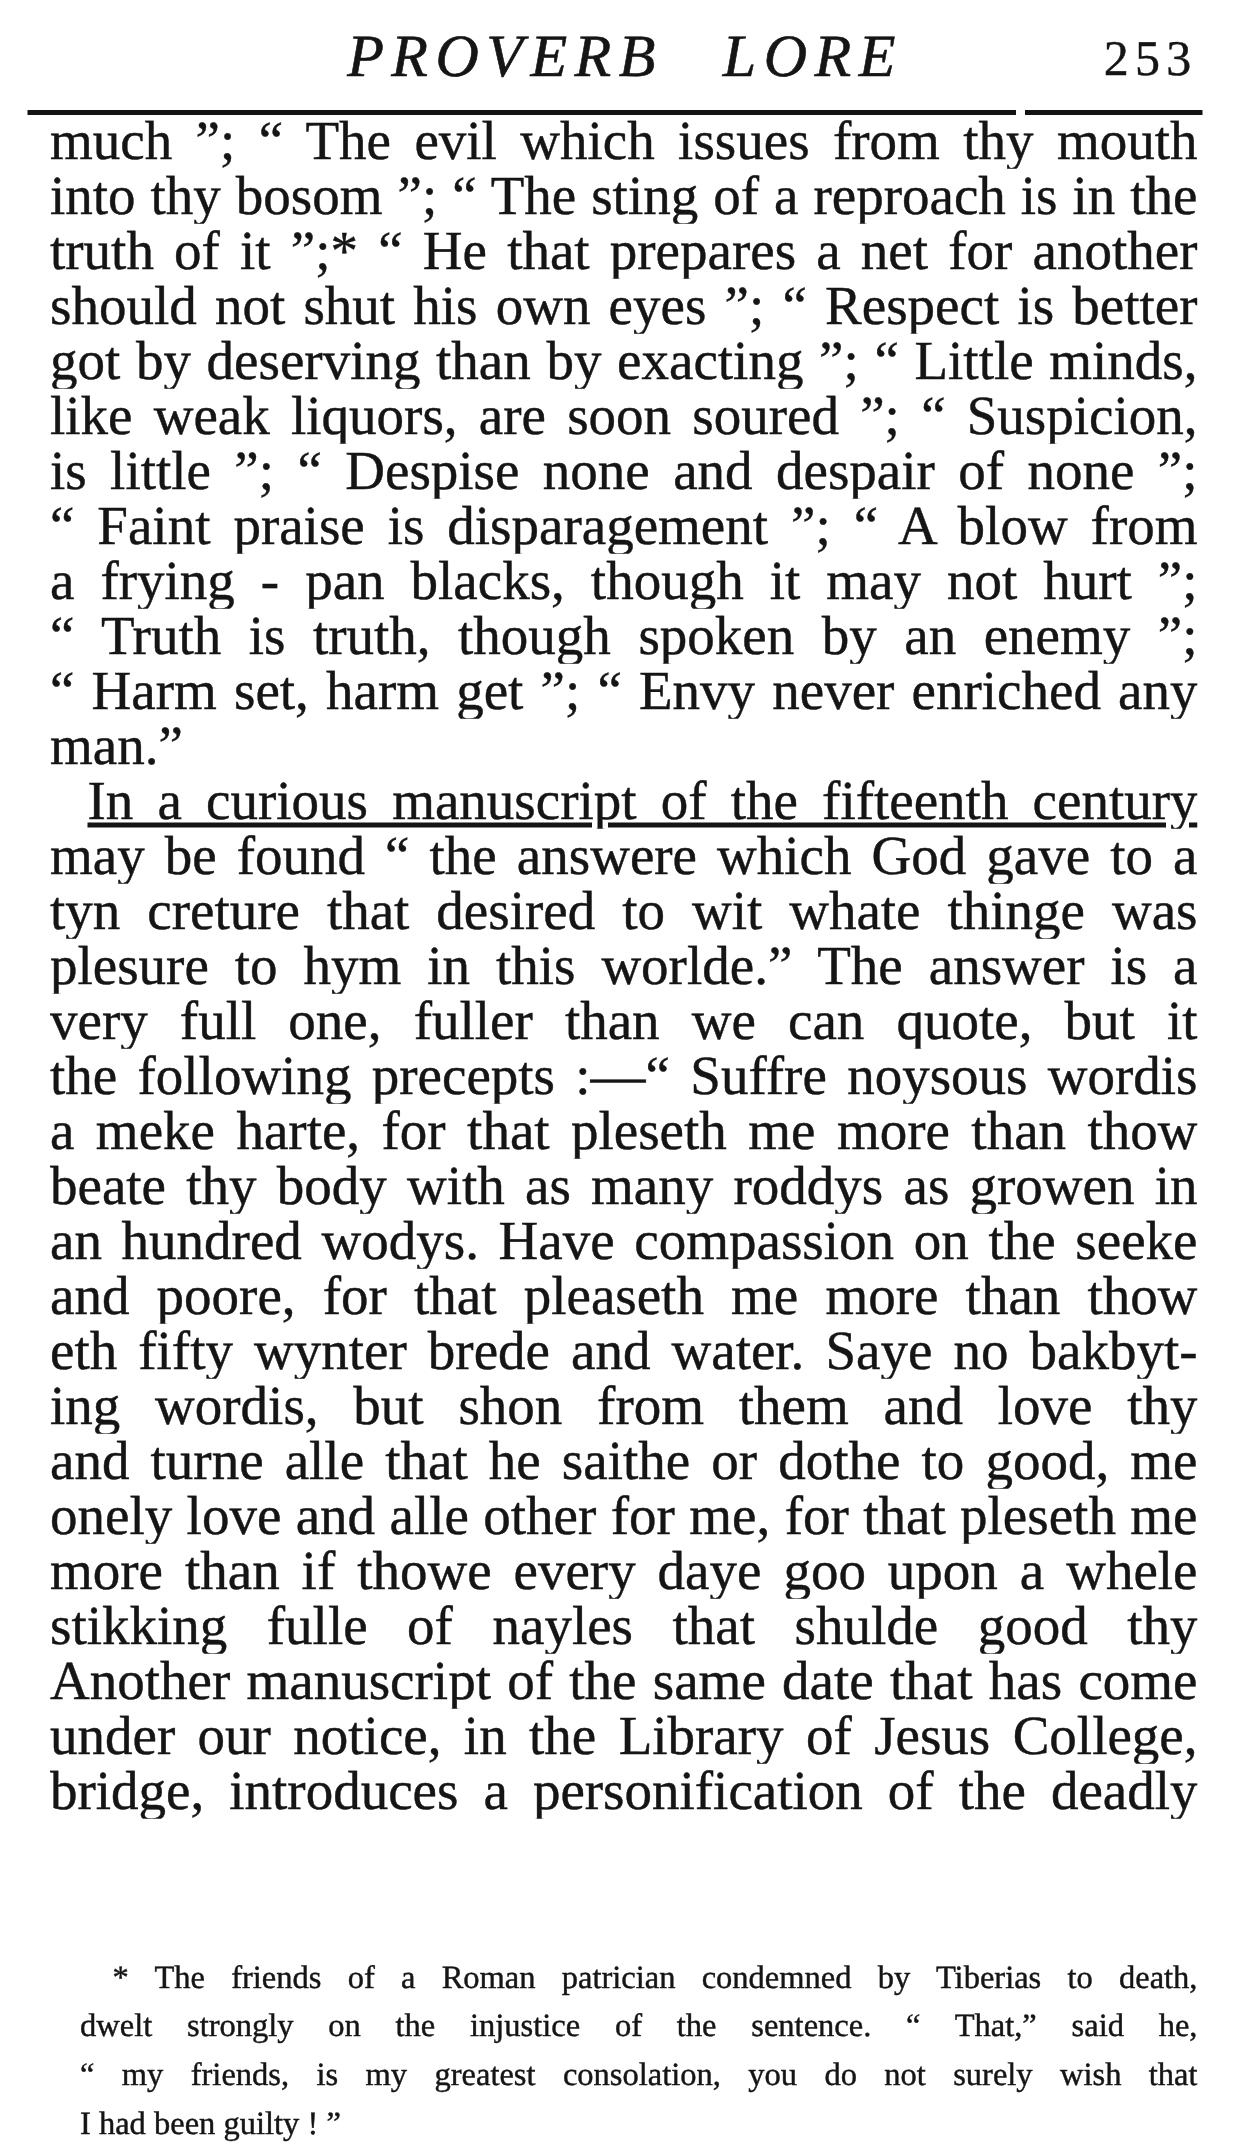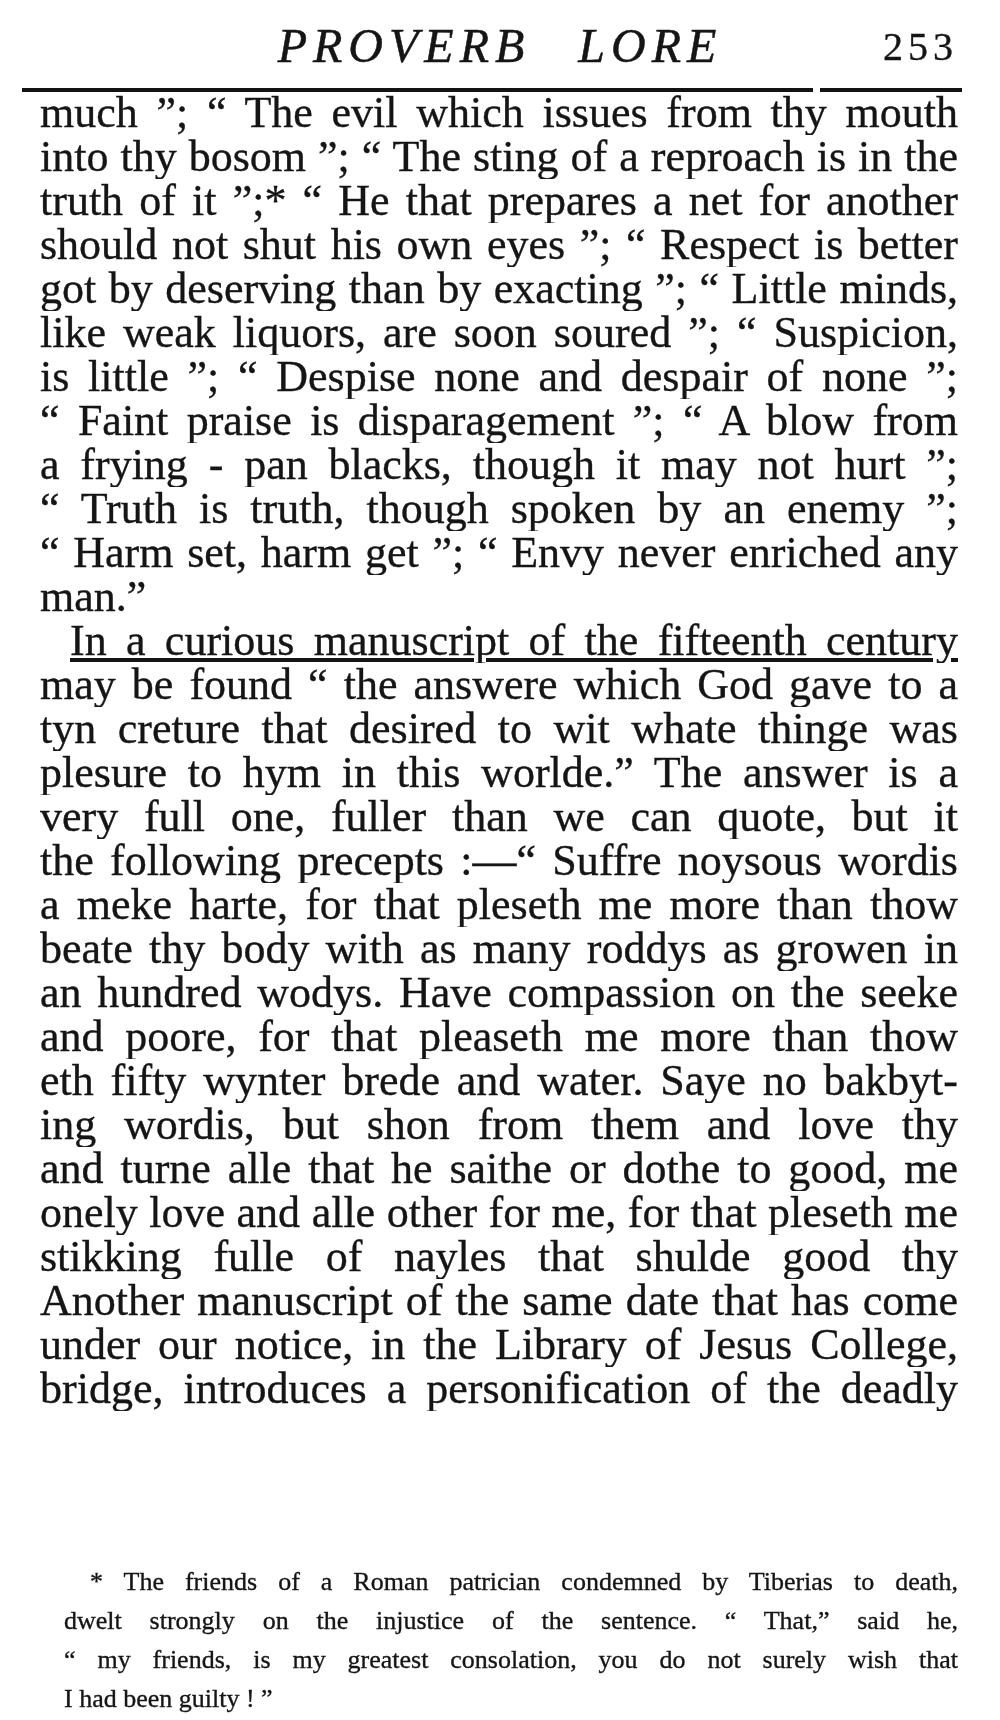--- a/index.html
+++ b/index.html
@@ -125,20 +125,21 @@
     <div class="line">very full one, fuller than we can quote, but it includes</div>
     <div class="line">the following precepts :—“ Suffre noysous wordis with</div>
     <div class="line">a meke harte, for that pleseth me more than thow</div>
     <div class="line">beate thy body with as many roddys as growen in</div>
     <div class="line">an hundred wodys. Have compassion on the seeke</div>
     <div class="line">and poore, for that pleaseth me more than thow fast-</div>
     <div class="line">eth fifty wynter brede and water. Saye no bakbyt-</div>
     <div class="line">ing wordis, but shon from them and love thy nayghber</div>
     <div class="line">and turne alle that he saithe or dothe to good, me</div>
     <div class="line">onely love and alle other for me, for that pleseth me</div>
+    <div class="line">more than if thowe every daye goo upon a whele</div>
     <div class="line">stikking fulle of nayles that shulde good thy bodye.”</div>
     <div class="line">Another manuscript of the same date that has come</div>
     <div class="line">under our notice, in the Library of Jesus College, Cam-</div>
     <div class="line">bridge, introduces a personification of the deadly sins,</div>
   </main>
 
   <footer class="footnote">
     <div class="fline indent">* The friends of a Roman patrician condemned by Tiberias to death,</div>
     <div class="fline">dwelt strongly on the injustice of the sentence. “ That,” said he,</div>
     <div class="fline">“ my friends, is my greatest consolation, you do not surely wish that</div>

